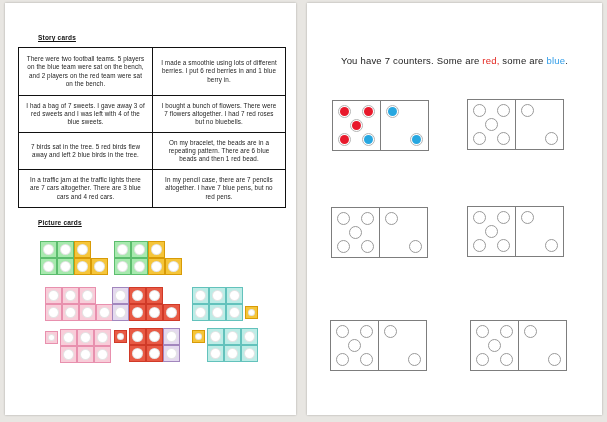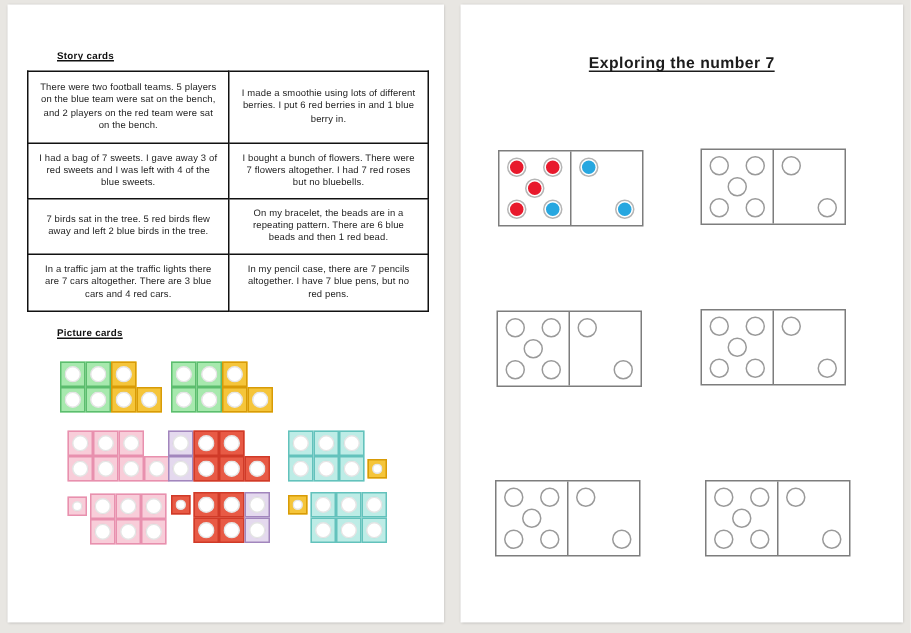--- a/index.html
+++ b/index.html
@@ -273,21 +273,21 @@
             <div class="ncircle" style="width: 11px; height: 11px; left: 1.5px; top: 1.5px;"></div>
           </div>
           <div class="ncell" style="left: 51px; top: 17px; width: 17px; height: 17px; background: rgb(189, 236, 230); border-color: rgb(99, 194, 188);">
             <div class="ncircle" style="width: 11px; height: 11px; left: 1.5px; top: 1.5px;"></div>
           </div>
         </div>
       </div>
   </div>
 
   <div class="page page-right">
-    <div class="ws-title">Exploring the number 7</div>
+    <div class="ws-subtitle" id="subtitle"><span style="color: rgb(28, 28, 28);">You have 7 counters. Some are </span><span style="color: rgb(227, 37, 31);">red,</span><span style="color: rgb(28, 28, 28);"> some are </span><span style="color: rgb(47, 156, 232);">blue</span><span style="color: rgb(28, 28, 28);">.</span></div>
     <div id="dominoes">
         <div class="domino" style="left: 25px; top: 97px;">
           <div class="domino-half left">
             <div class="dot filled" style="left: 5px; top: 4px;">
               <div class="dot-core" style="background: rgb(232, 25, 44);"></div>
             </div>
             <div class="dot filled" style="left: 29px; top: 4px;">
               <div class="dot-core" style="background: rgb(232, 25, 44);"></div>
             </div>
             <div class="dot filled" style="left: 17px; top: 18px;">

